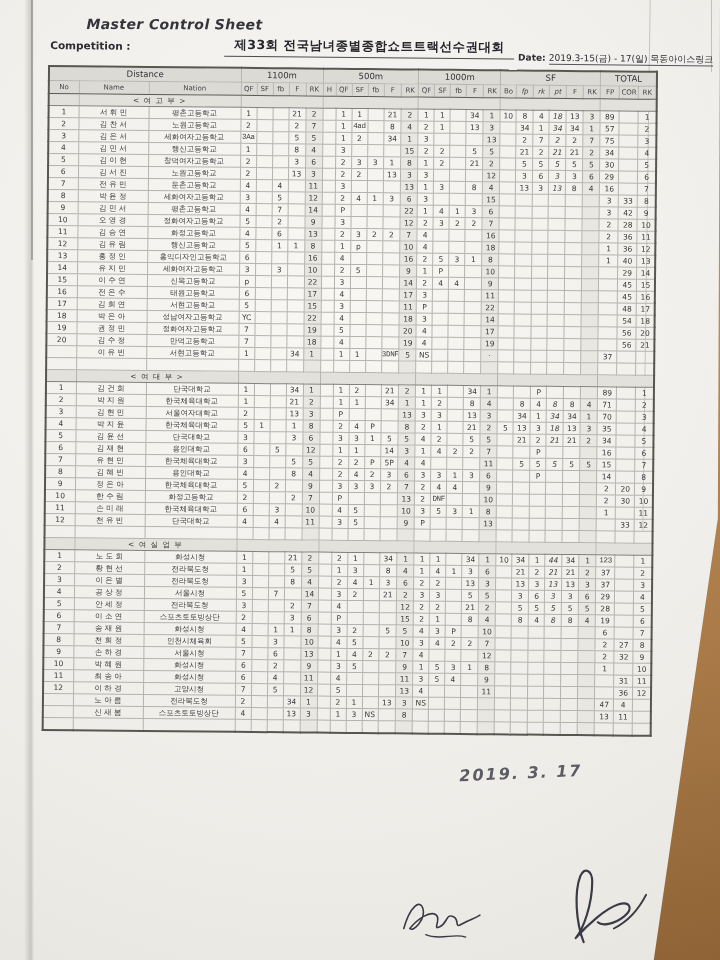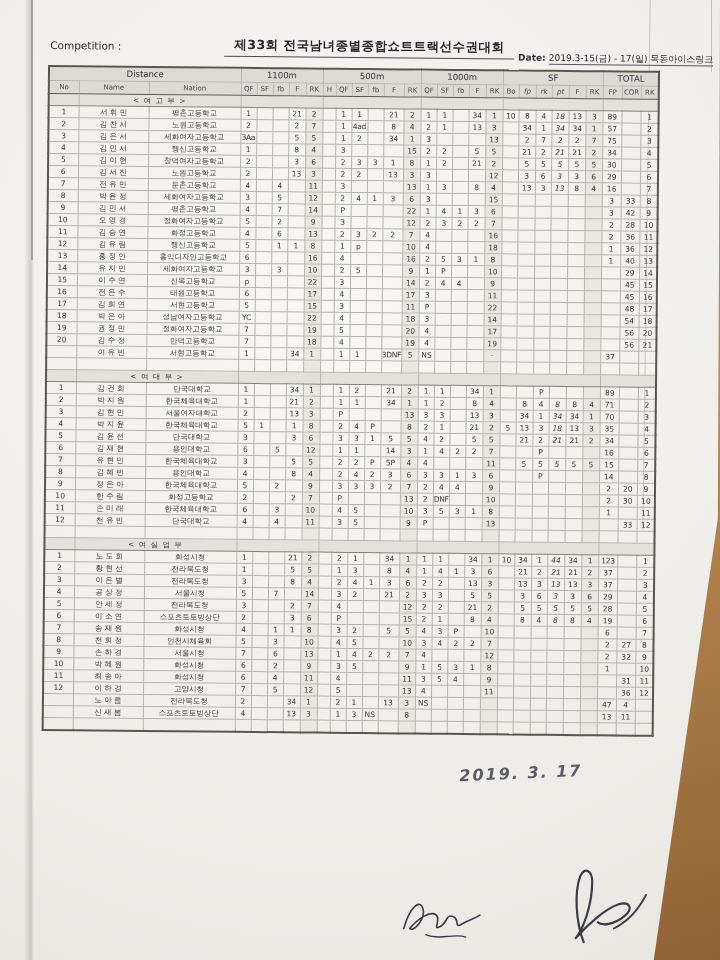--- a/index.html
+++ b/index.html
@@ -15,38 +15,38 @@
   }
   .left-shadow{position:absolute;left:24px;top:0;width:10px;height:100%;
     background:linear-gradient(90deg,rgba(110,108,100,0) 0%,rgba(110,108,100,.28) 70%,rgba(110,108,100,0) 100%);}
   .left-line{position:absolute;left:31px;top:0;width:2px;height:260px;background:rgba(105,102,95,.45);}
   .fold-line{position:absolute;left:646px;top:0;width:1px;height:530px;background:rgba(150,147,139,.45);transform:rotate(0.8deg);}
   .corner-line{position:absolute;left:711px;top:0;width:1px;height:72px;background:rgba(150,147,139,.5);}
   .sheet{position:absolute;inset:0;transform:rotate(0.55deg);transform-origin:360px 280px;}
 
   .title{position:absolute;left:84px;top:18px;font-size:14px;font-style:italic;font-weight:bold;
     color:#34343c;letter-spacing:.4px;transform:rotate(-.4deg);}
-  .comp-label{position:absolute;left:48px;top:42px;font-size:10.5px;font-weight:normal;color:#2d2d33;}
+  .comp-label{position:absolute;left:48px;top:42px;font-size:10.5px;font-weight:bold;color:#2d2d33;}
   .comp-name{position:absolute;left:222px;top:38px;font-size:12.5px;font-weight:bold;color:#26262c;
     border-bottom:1.6px solid #4a4a50;padding:0 10px 2px 10px;letter-spacing:.5px;}
   .date-line{position:absolute;left:516px;top:50px;font-size:9px;font-weight:bold;color:#2d2d33;white-space:nowrap;}
   .date-line .u{border-bottom:1px solid #55555a;padding-bottom:1px;font-weight:normal;}
 
   table.mcs{position:absolute;left:46px;top:68px;border-collapse:collapse;table-layout:fixed;
     border:2px solid #57564f;background:transparent;}
   table.mcs td,table.mcs th{
     border:1px solid #b5b3ad;padding:0;height:11px;line-height:11px;
     font-size:7.5px;font-weight:normal;text-align:center;color:#3a3a3a;
     overflow:hidden;white-space:nowrap;}
   table.mcs th.gh{font-size:8.5px;background:#dbdad5;color:#35353a;height:13px;line-height:13px;}
   table.mcs th.ch{font-size:7px;background:#dbdad5;color:#46464a;height:12px;line-height:12px;}
   tr.colhead th{border-bottom:1px solid #57564f;}
   td.shade,th.shade{background:#e8e7e2;}
   td.it{font-style:italic;}
-  td.sm{font-size:5.5px;letter-spacing:-0.3px;}
+  td.sm{font-size:5.5px;letter-spacing:-0.3px;font-family:Liberation Mono, monospace;}
   .dark-l{border-left:1px solid #57564f !important;}
   td.name-c{font-size:8px;color:#333;}
   td.nation-c{font-size:7.5px;color:#333;margin-left:44px;}
   tr.sec-row td{background:#e2e1dc;border-top:1px solid #83817b;border-bottom:1px solid #83817b;}
   td.sec-label{text-align:left;font-size:8.5px;font-weight:bold;color:#222;padding-left:5px;letter-spacing:1px;}
 
   .hand-date{position:absolute;left:464px;top:762px;font-size:16px;font-style:italic;
     color:#42424c;letter-spacing:2px;transform:rotate(-3deg);font-weight:bold;opacity:.85;}
   .sig{position:absolute;}
   .sig svg path{fill:none;stroke:#3b3b46;stroke-linecap:round;stroke-linejoin:round;}
@@ -54,20 +54,21 @@
 </head>
 <body>
 
 <div class="paper">
   <div class="left-shadow"></div>
   <div class="left-line"></div>
   <div class="fold-line"></div>
   <div class="corner-line"></div>
 
   <div class="sheet">
+    <div class="title">Master Control Sheet</div>
     <div class="comp-label">Competition :</div>
     <div class="comp-name">제33회 전국남녀종별종합쇼트트랙선수권대회</div>
     <div class="date-line">
       <span>Date:</span>
       <span class="u">2019.3-15(금) - 17(일)  목동아이스링크</span>
     </div>
 
     <table class="mcs">
       <colgroup id="cols">
           <col style="width: 30px;">

